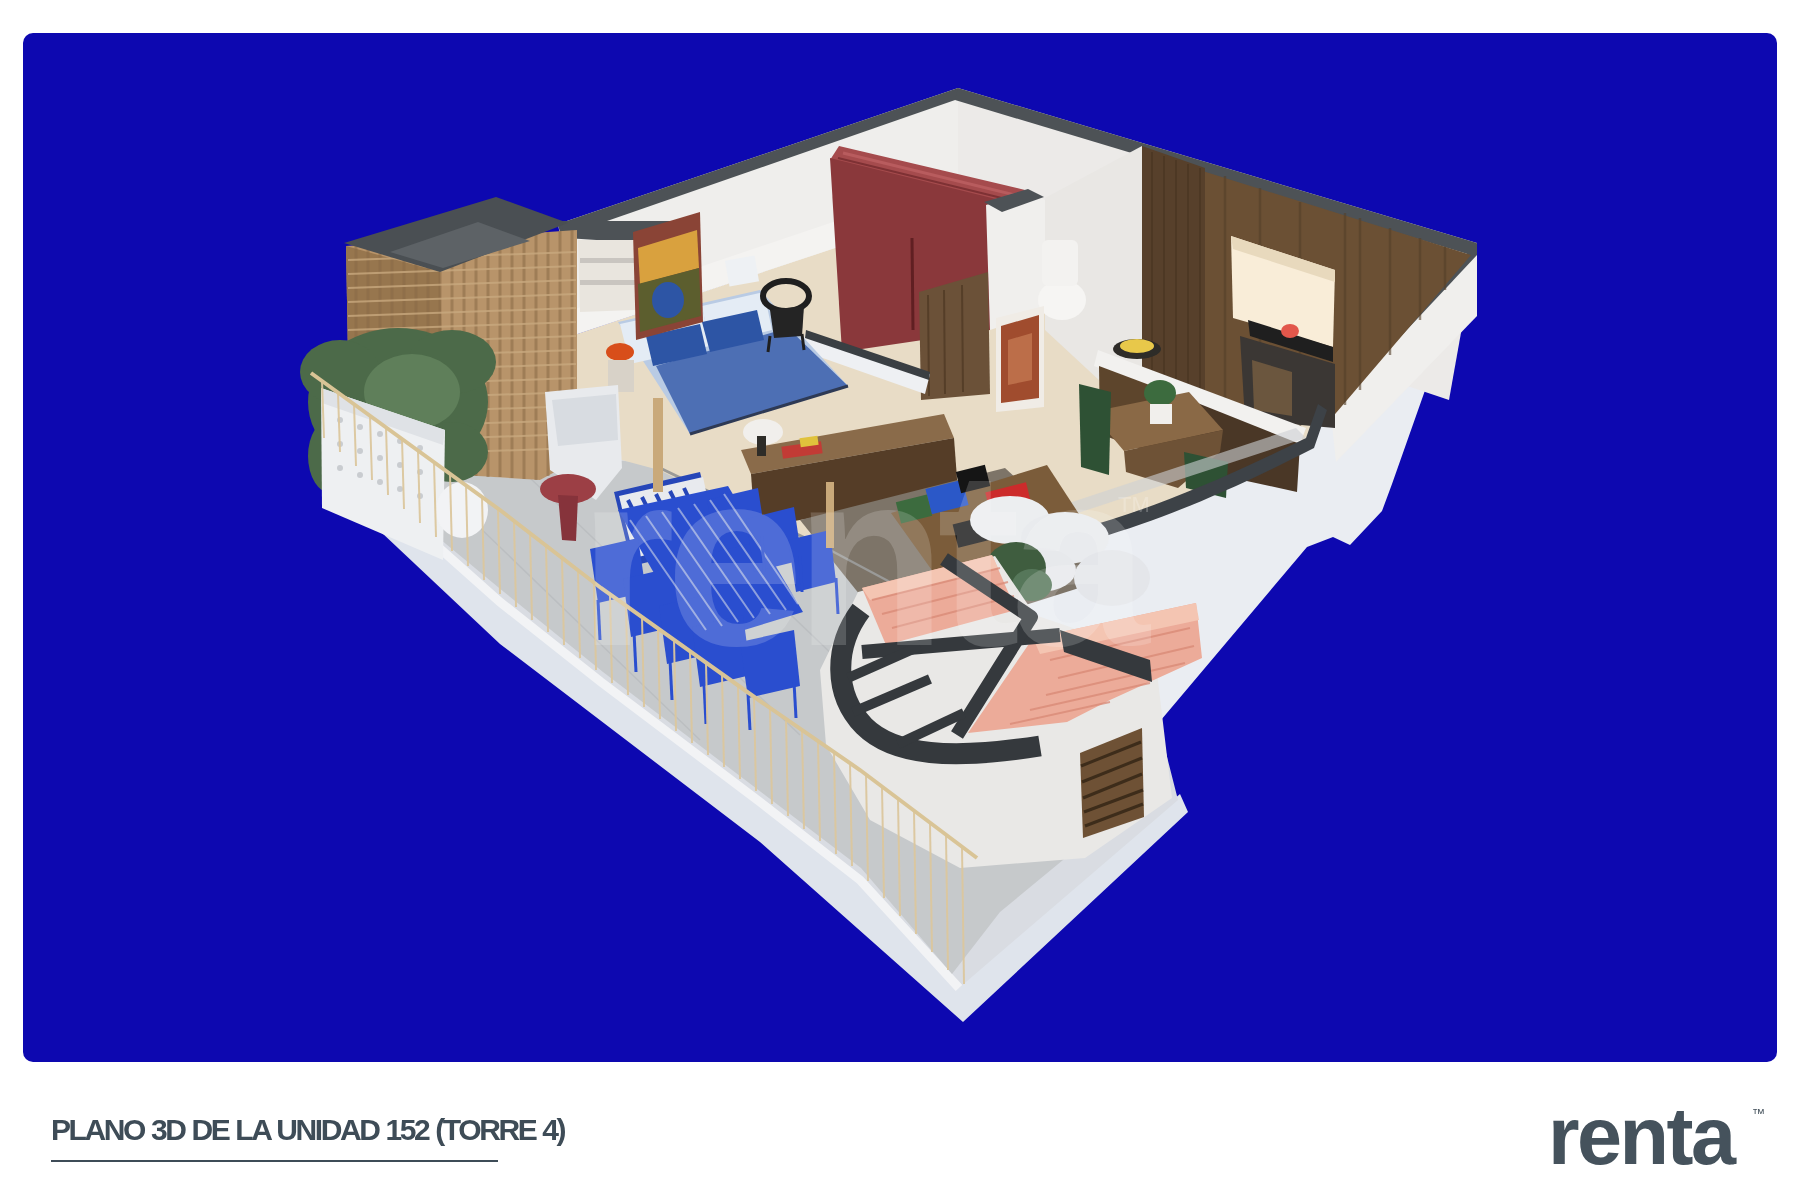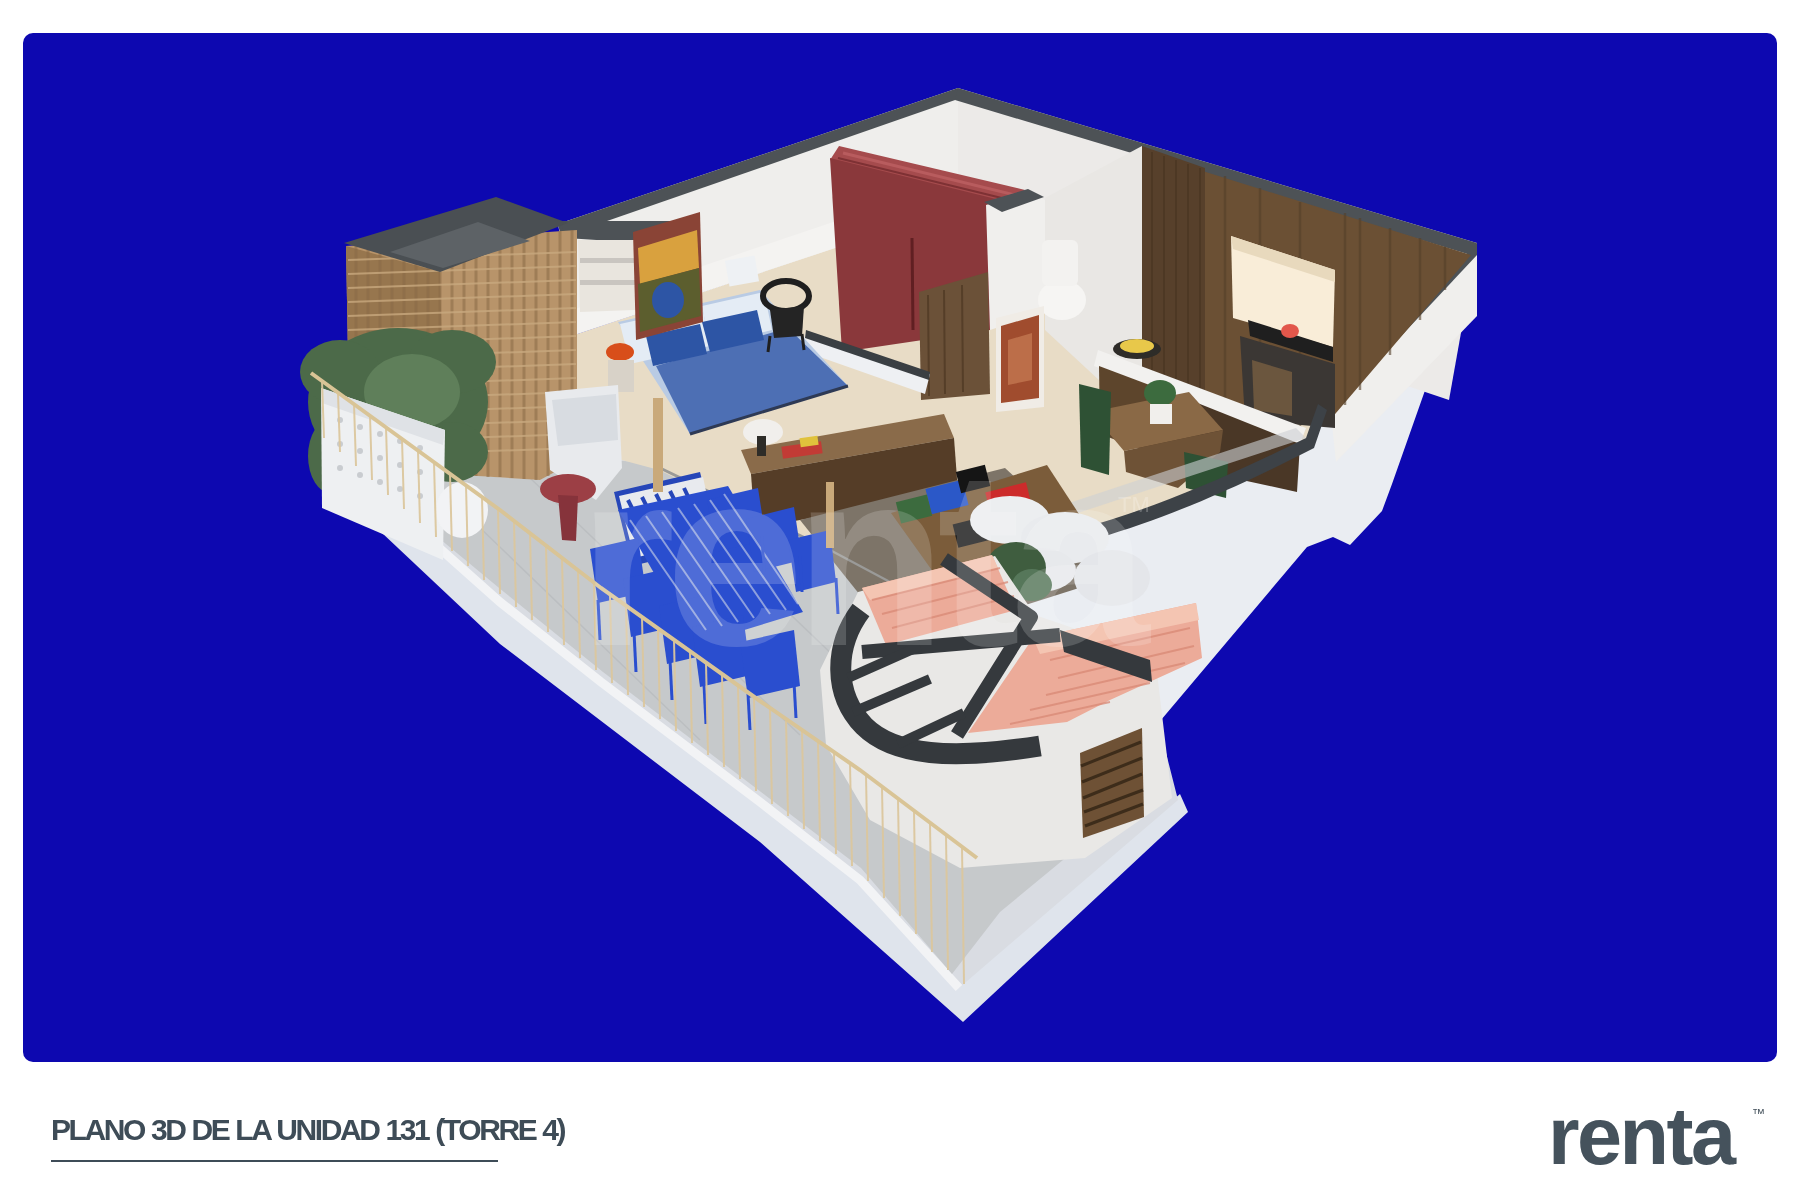--- a/index.html
+++ b/index.html
@@ -348,20 +348,20 @@
   <line x1="946" y1="835" x2="948" y2="970"></line>
   <line x1="962" y1="847" x2="964" y2="984"></line>
 </g>
 <g stroke="#d9c496" stroke-width="4" fill="none">
   <polyline points="311,373 500,510 601,588 760,701 860,770 977,858"></polyline>
 </g>
 
 <text x="578" y="645" font-family="Liberation Sans, sans-serif" font-size="250" font-weight="bold" fill="#ffffff" opacity="0.17" letter-spacing="-10">renta</text>
 <text x="1118" y="512" font-family="Liberation Sans, sans-serif" font-size="22" fill="#ffffff" opacity="0.22">TM</text>
 </svg>
-<div class="title">PLANO 3D DE LA UNIDAD 131 (TORRE 4)</div>
+<div class="title">PLANO 3D DE LA UNIDAD 152 (TORRE 4)</div>
 <div class="rule"></div>
 <div class="logo">
   <svg width="240" height="95" viewBox="0 0 240 95">
     <text x="0" y="78" font-family="Liberation Sans, sans-serif" font-size="81" font-weight="bold" fill="#45525c" letter-spacing="-2.5" style="-webkit-text-stroke:1.6px #45525c;">renta</text>
     <text x="204" y="32" font-family="Liberation Sans, sans-serif" font-size="13" fill="#45525c">™</text>
   </svg>
 </div>
 
 </body></html>

